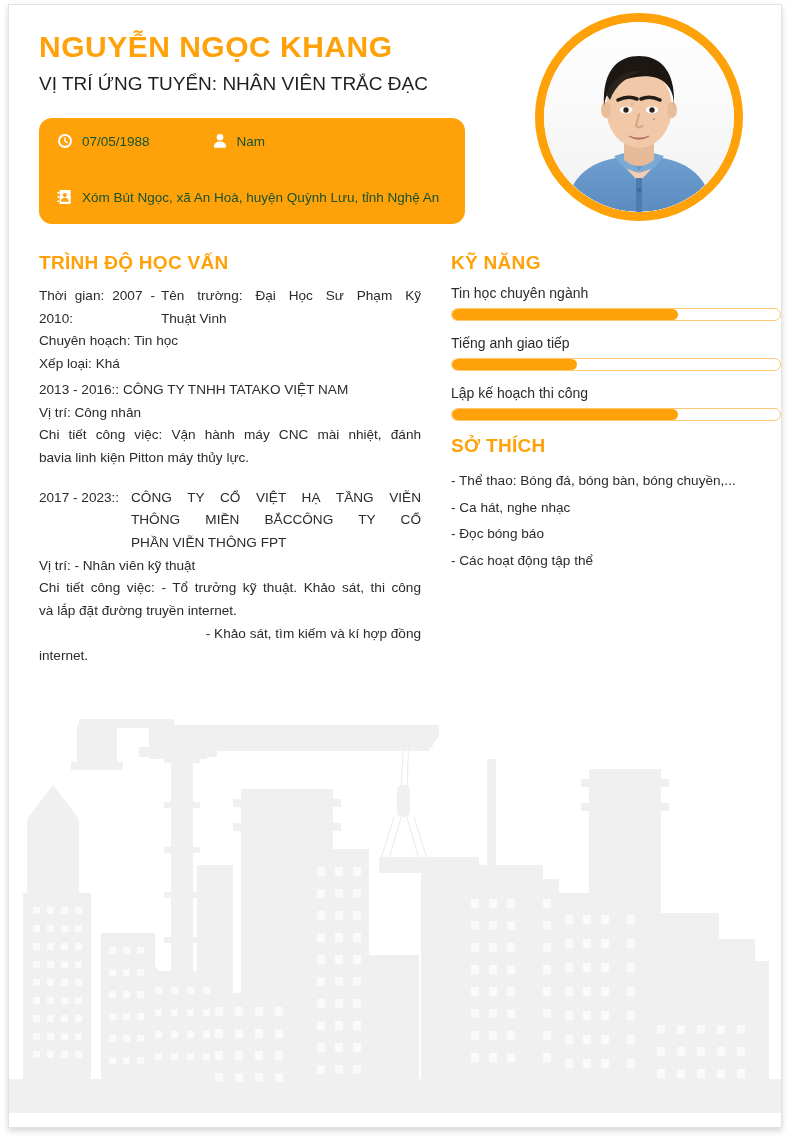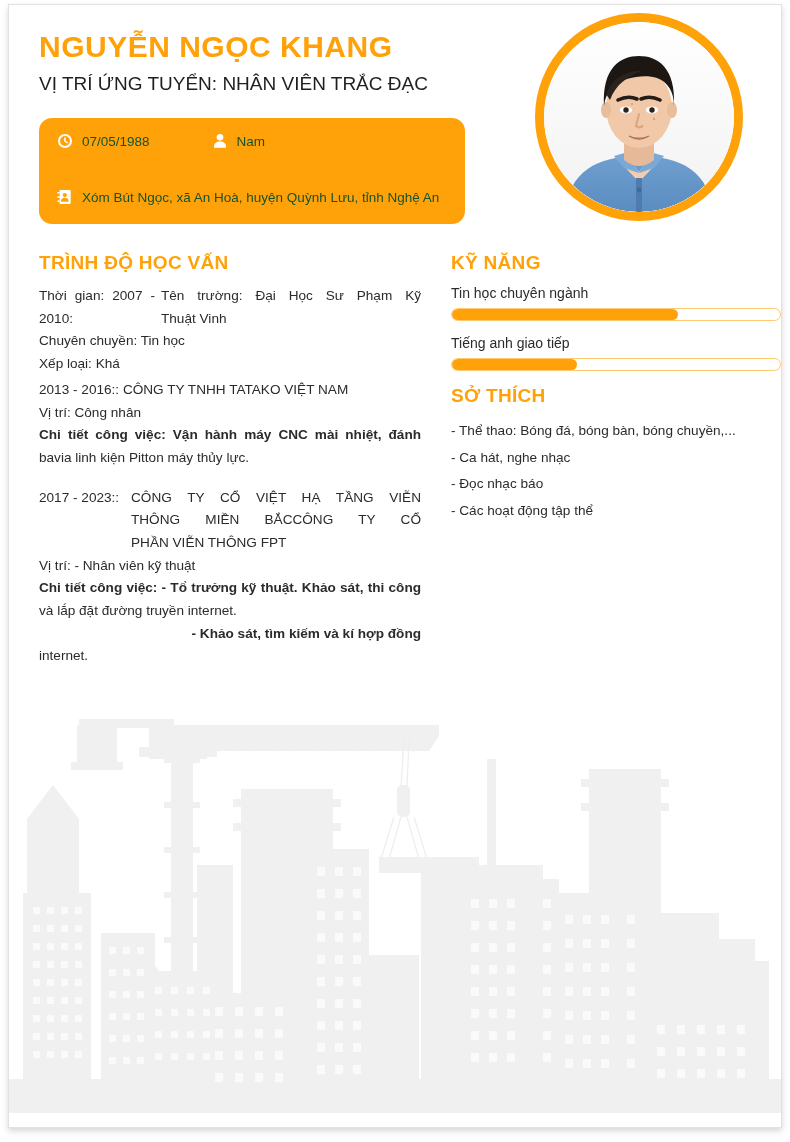--- a/index.html
+++ b/index.html
@@ -111,21 +111,21 @@
     text-align: justify;
     text-align-last: justify;
     padding-right: 6px;
   }
   .kv .v { flex: 1 1 auto; text-align: justify; }
   .kv .v > span { display: block; }
   .kv .v > span:not(:last-child) { text-align-last: justify; }
 
   .just { text-align: justify; }
   .just > span { display: block; }
-  .just > span:not(:last-child) { text-align-last: justify; font-weight: bold; }
+  .just > span:not(:last-child) { text-align-last: justify; }
 
   .line { }
   .job-block { margin-top: 3px; }
   .job-block.second { margin-top: 17px; }
 
   
   .skill { margin-bottom: 14px; }
   .skill-label { color: #2b2b2b; font-size: 14px; margin-bottom: 7px; }
   .bar {
     position: relative;
@@ -546,21 +546,21 @@
             <div class="kv">
               <div class="k">
                 <span>Thời gian: 2007 -</span>
                 <span>2010:</span>
               </div>
               <div class="v">
                 <span>Tên trường: Đại Học Sư Phạm Kỹ</span>
                 <span>Thuật Vinh</span>
               </div>
             </div>
-            <div class="line">Chuyên chuyền: Tin học</div>
+            <div class="line">Chuyên hoạch: Tin học</div>
             <div class="line">Xếp loại: Khá</div>
           </div>
         </div>
 
         <div>
 
           <div class="body-text job-block">
             <div class="line">2013 - 2016:: CÔNG TY TNHH TATAKO VIỆT NAM</div>
             <div class="line">Vị trí: Công nhân</div>
             <div class="just">
@@ -603,25 +603,31 @@
             </div>
           </div>
 
           <div class="skill">
             <div class="skill-label">Tiếng anh giao tiếp</div>
             <div class="bar">
               <div class="bar-fill" id="sk1" style="width: 38%;"></div>
             </div>
           </div>
 
+          <div class="skill">
+            <div class="skill-label">Lập kế hoạch thi công</div>
+            <div class="bar">
+              <div class="bar-fill" id="sk2" style="width: 69%;"></div>
+            </div>
+          </div>
         </div>
 
         <div>
           <div class="sec-title" style="margin-top:12px;">SỞ THÍCH</div>
           <div class="hobby">- Thể thao: Bóng đá, bóng bàn, bóng chuyền,...</div>
           <div class="hobby">- Ca hát, nghe nhạc</div>
-          <div class="hobby">- Đọc nhạc báo</div>
+          <div class="hobby">- Đọc bóng báo</div>
           <div class="hobby">- Các hoạt động tập thể</div>
         </div>
       </div>
     </div>
   </div>
 </div>
 
 </body></html>

